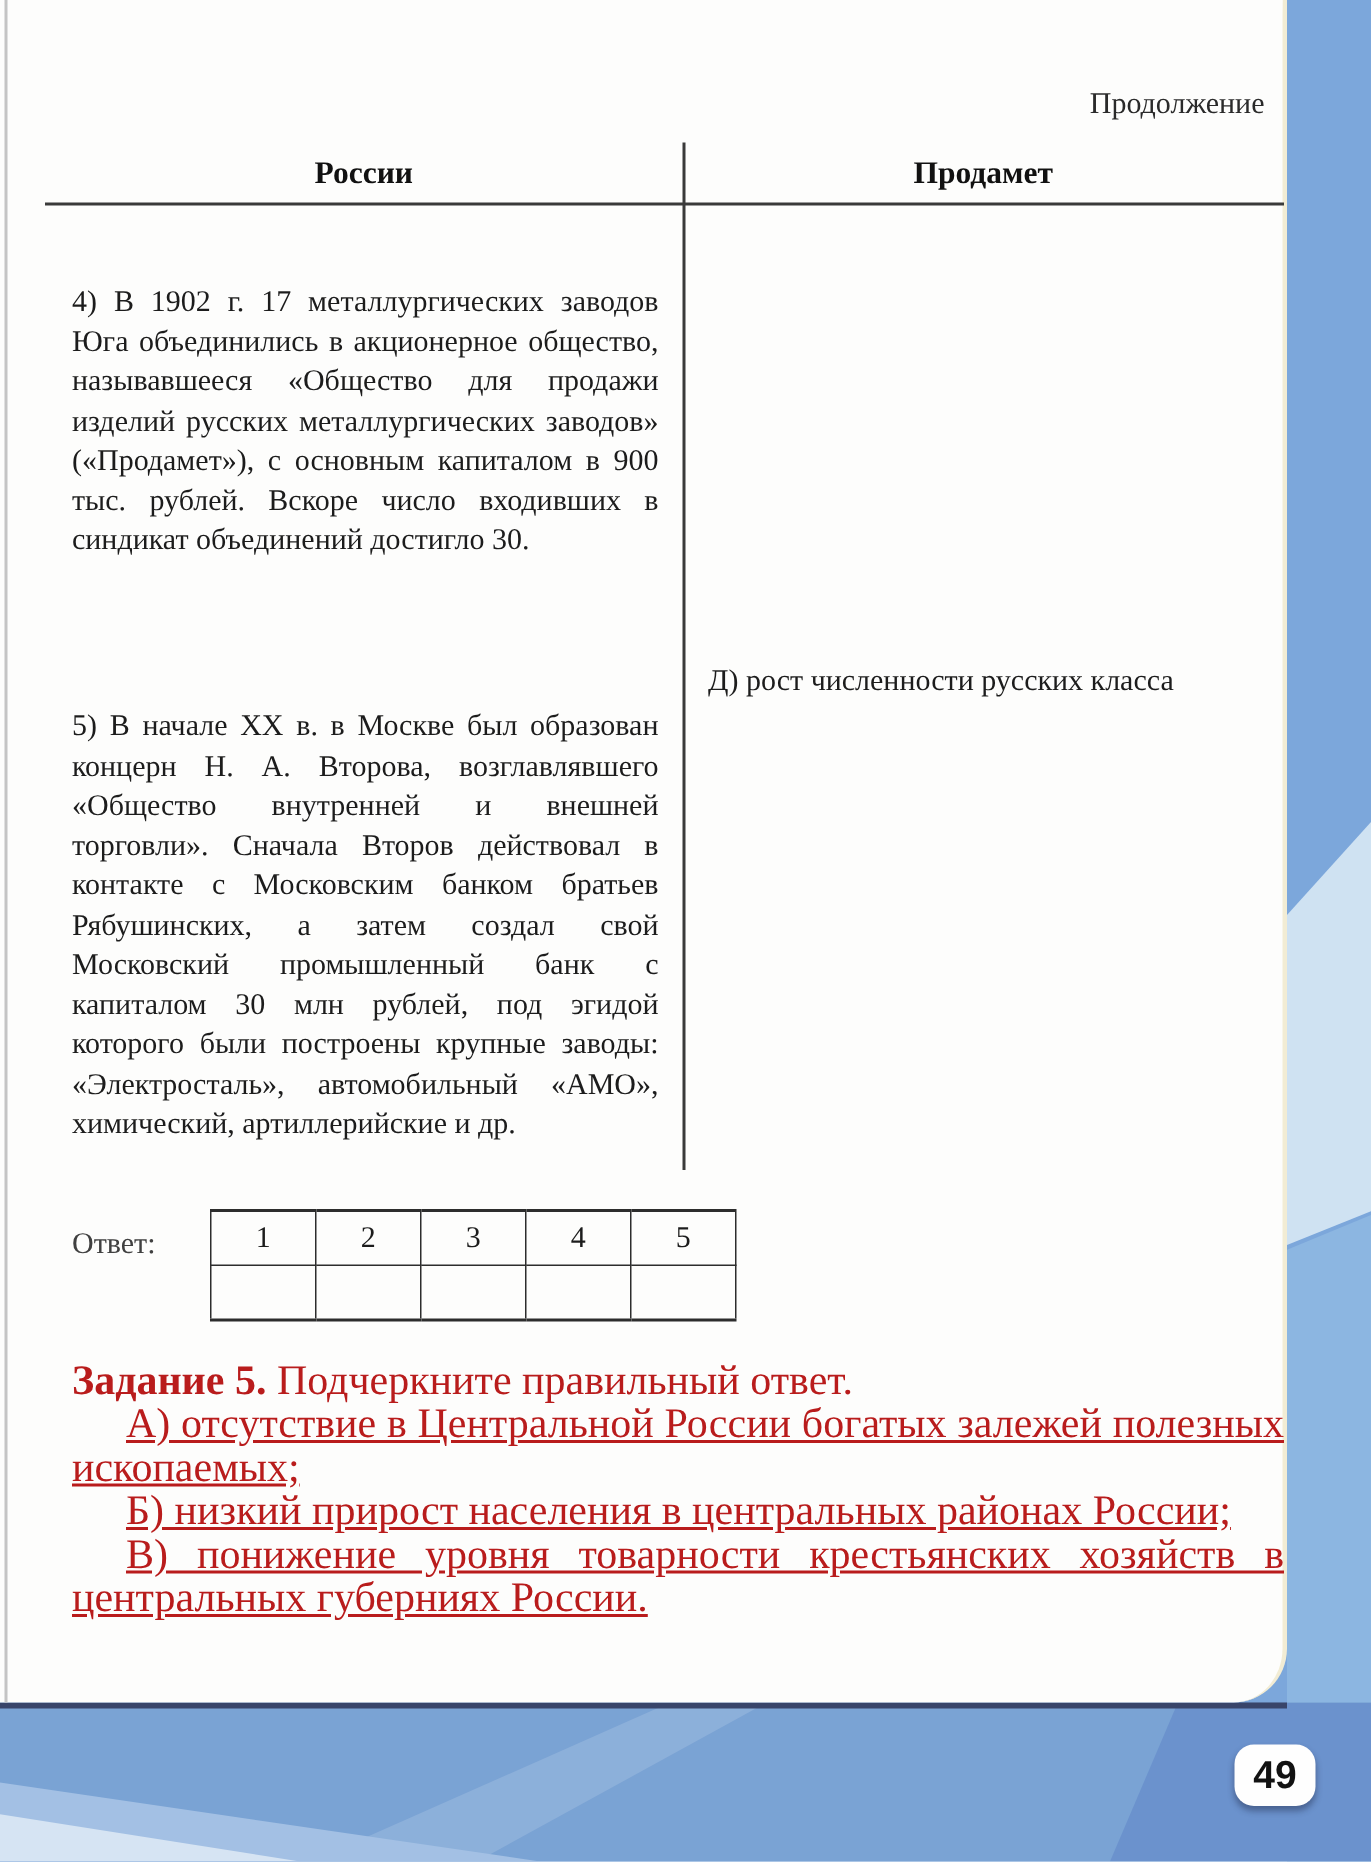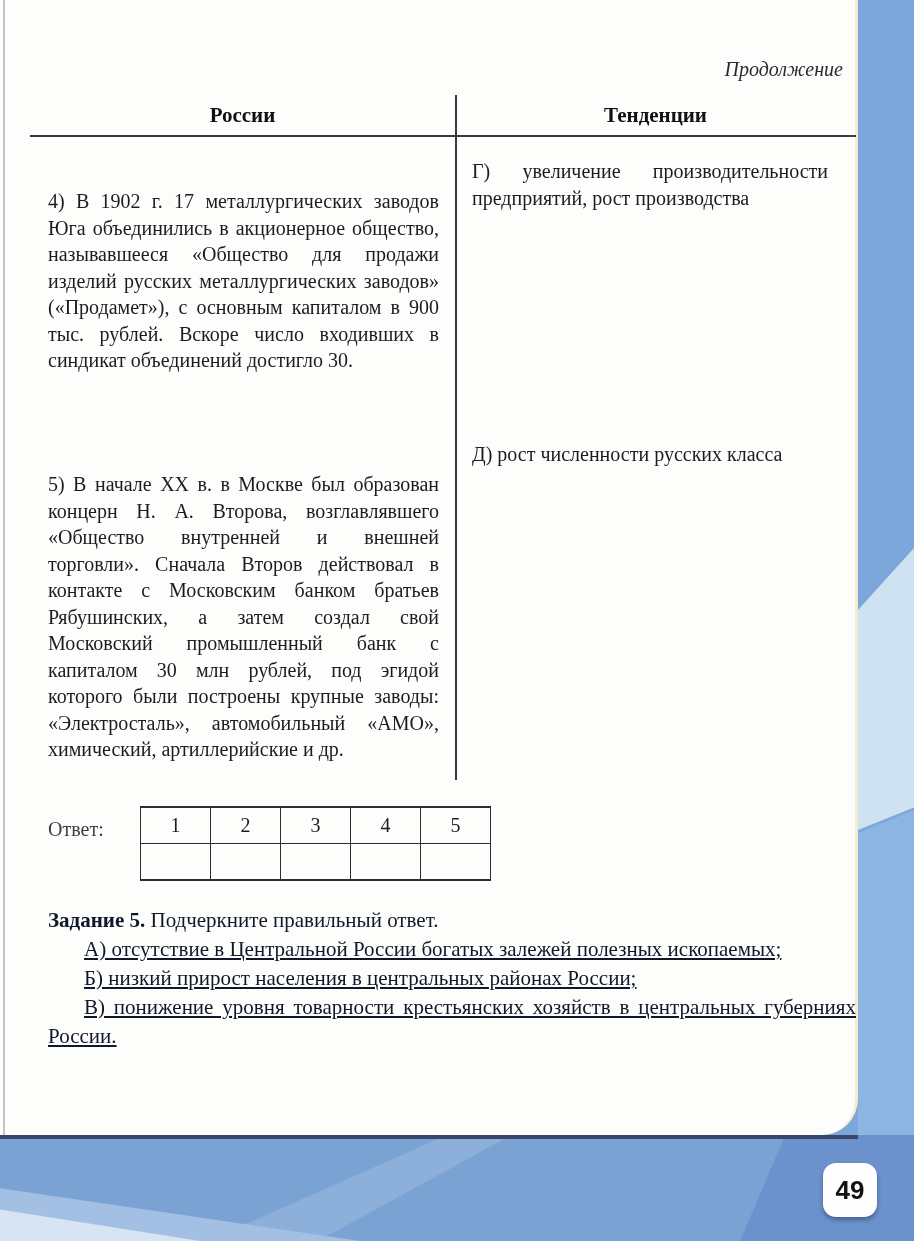--- a/index.html
+++ b/index.html
@@ -34,21 +34,21 @@
     position:absolute;left:0;top:0;width:855px;height:1135px;
     background:#fdfdfc;
     border-right:3px solid #f2ecd4;
     border-bottom-right-radius:36px;
     z-index:2;
   }
   .left-edge{position:absolute;left:3px;top:0;width:2px;height:1135px;background:#c4c4c4;}
 
   .continuation{
     position:absolute;top:58px;right:12px;
-    font-style:italic;font-size:20px;color:#2a2a2a;
+    font-size:20px;color:#2a2a2a;
   }
 
   
   .fact-table{position:absolute;left:30px;top:95px;width:826px;}
   .ft-headers{
     display:grid;grid-template-columns:425px 1fr;
     border-bottom:2px solid #3a3a3a;
     height:40px;align-items:center;
   }
   .ft-headers .hdr{font-weight:bold;font-size:21px;text-align:center;color:#111;}
@@ -71,29 +71,29 @@
   table.answer td{
     border:1.6px solid #2d2d2d;width:67px;height:33px;
     text-align:center;font-size:20px;color:#1c1c1c;
   }
   table.answer tr:first-child td{border-top-width:2px;}
   table.answer tr:last-child td{border-bottom-width:2px;}
 
   
   .task-section{
     position:absolute;left:48px;top:906px;width:808px;
-    font-size:21px;line-height:29px;text-align:justify;color:#0f172a;
+    font-size:28px;line-height:29px;text-align:justify;color:#b91c1c;
   }
   .task-section p{margin:0;}
   .task-label{font-weight:bold;}
   .option{text-indent:36px;text-decoration:underline;}
 
   
   .page-badge{
-    position:absolute;left:823px;top:1163px;width:54px;height:54px;
+    position:absolute;left:823px;top:1163px;width:54px;height:41px;
     background:#fefefe;border-radius:13px;
     box-shadow:0 3px 4px rgba(30,40,70,.45);
     display:flex;align-items:center;justify-content:center;
     z-index:3;
     font-family:"Liberation Sans", sans-serif;
     font-weight:bold;font-size:26px;color:#121212;
   }
 </style>
 </head>
 <body>
@@ -110,25 +110,24 @@
 
 <div class="page">
   <div class="left-edge"></div>
 
   <div class="continuation">Продолжение</div>
 
   <div class="fact-table">
     <div class="ft-divider"></div>
     <div class="ft-headers">
       <div class="hdr">России</div>
-      <div class="hdr">Тенденции</div>
+      <div class="hdr">Продамет</div>
     </div>
     <div class="ft-row r1">
       <div class="cell fact">4) В 1902 г. 17 металлургических заводов Юга объединились в акционерное общество, называвшееся «Общество для продажи изделий русских металлургических заводов» («Продамет»), с основным капиталом в 900 тыс. рублей. Вскоре число входивших в синдикат объединений достигло 30.</div>
-      <div class="cell tend">Г) увеличение производительности предприятий, рост производства</div>
     </div>
     <div class="ft-row r2">
       <div class="cell fact">5) В начале XX в. в Москве был образован концерн Н. А. Второва, возглавлявшего «Общество внутренней и внешней торговли». Сначала Второв действовал в контакте с Московским банком братьев Рябушинских, а затем создал свой Московский промышленный банк с капиталом 30 млн рублей, под эгидой которого были построены крупные заводы: «Электросталь», автомобильный «АМО», химический, артиллерийские и др.</div>
       <div class="cell tend">Д) рост численности русских класса</div>
     </div>
   </div>
 
   <div class="answer-section">
     <div class="answer-label">Ответ:</div>
     <table class="answer">

